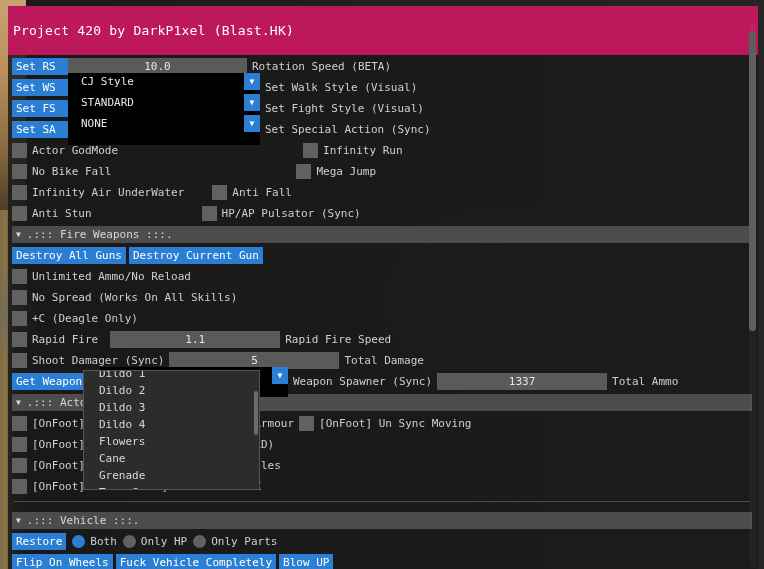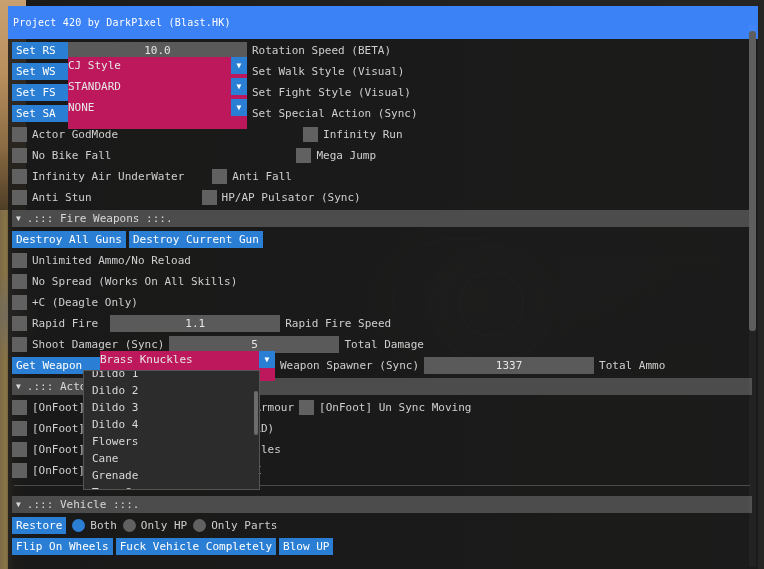--- a/index.html
+++ b/index.html
@@ -29,38 +29,38 @@
     border:2px solid rgba(130,130,130,.17);}
   #bg-arch{position:absolute;left:392px;top:238px;width:92px;height:74px;
     border-top-left-radius:60px;border-top:2px solid rgba(120,120,120,.14);border-left:2px solid rgba(120,120,120,.14);}
   #bg-body{position:absolute;left:560px;top:250px;width:160px;height:100px;
     background:linear-gradient(180deg,rgba(105,105,105,.10),rgba(0,0,0,0));border-radius:10px;}
 
   
   #menu{position:absolute;left:8px;top:6px;width:750px;height:563px;
     background:rgba(26,26,26,.86);overflow:hidden;}
 
-  .titlebar{height:17px;background:#3b82f6;color:#ffffff;
-    display:flex;align-items:center;padding:8px 5px;font-size:10px;letter-spacing:.2px;}
+  .titlebar{height:17px;background:#be185d;color:#ffffff;
+    display:flex;align-items:center;padding:16px 5px;font-size:13px;letter-spacing:.2px;}
 
   .body{padding:3px 4px 0 4px;position:relative;}
 
   .row{display:flex;align-items:center;height:17px;margin-bottom:4px;}
 
   
   .btn{background:#2a7fd4;color:#ffffff;height:17px;line-height:17px;
     padding:0 4px;white-space:nowrap;font-size:11px;cursor:pointer;}
 
   
   .field{background:#5a5a5a;height:17px;line-height:17px;color:#e6e6e6;
     text-align:center;font-size:11px;cursor:pointer;}
 
   
-  .combo{background:#be185d;height:30px;line-height:17px;color:#e6e6e6;
-    padding-left:0;position:relative;font-size:11px;cursor:pointer;}
+  .combo{background:#000000;height:30px;line-height:17px;color:#e6e6e6;
+    padding-left:13px;position:relative;font-size:11px;cursor:pointer;}
   .combo .arrow{position:absolute;right:0;top:0;width:16px;height:17px;background:#2a7fd4;
     display:flex;align-items:center;justify-content:center;color:#fff;font-size:8px;}
 
   .lbl{color:#cfcfcf;white-space:nowrap;font-size:11px;padding-left:5px;}
 
   
   .cb{width:15px;height:15px;background:#616161;flex:0 0 15px;cursor:pointer;}
   .cbrow{display:flex;align-items:center;height:17px;margin-bottom:4px;}
   .cbrow .lbl{padding-left:5px;}
 
@@ -71,21 +71,21 @@
 
   .sep{height:1px;background:#4a4a4a;margin:6px 2px 7px 2px;}
 
   
   .radio{width:13px;height:13px;border-radius:50%;background:#616161;flex:0 0 13px;cursor:pointer;}
   .radio.on{background:#2a7fd4;}
 
   
   #weapon-popup{position:absolute;left:83px;top:370px;width:175px;height:118px;
     background:#2c2c2c;border:1px solid #555;overflow:hidden;z-index:40;}
-  #weapon-popup .opt{height:17px;line-height:17px;color:#d8d8d8;padding-left:8px;
+  #weapon-popup .opt{height:17px;line-height:17px;color:#d8d8d8;padding-left:15px;
     font-size:11px;white-space:nowrap;cursor:pointer;}
   #weapon-popup .opt.clip{margin-top:-6px;}
   #pop-scroll{position:absolute;right:1px;top:20px;width:4px;height:44px;background:#6c6c6c;border-radius:2px;}
 
   
   #wscroll-track{position:absolute;right:2px;top:19px;width:7px;height:542px;background:rgba(255,255,255,.03);}
   #wscroll-thumb{position:absolute;right:2px;top:25px;width:7px;height:300px;background:#5e5e5e;border-radius:3px;cursor:pointer;}
   .clipped{overflow:hidden;}
 </style>
 </head>

